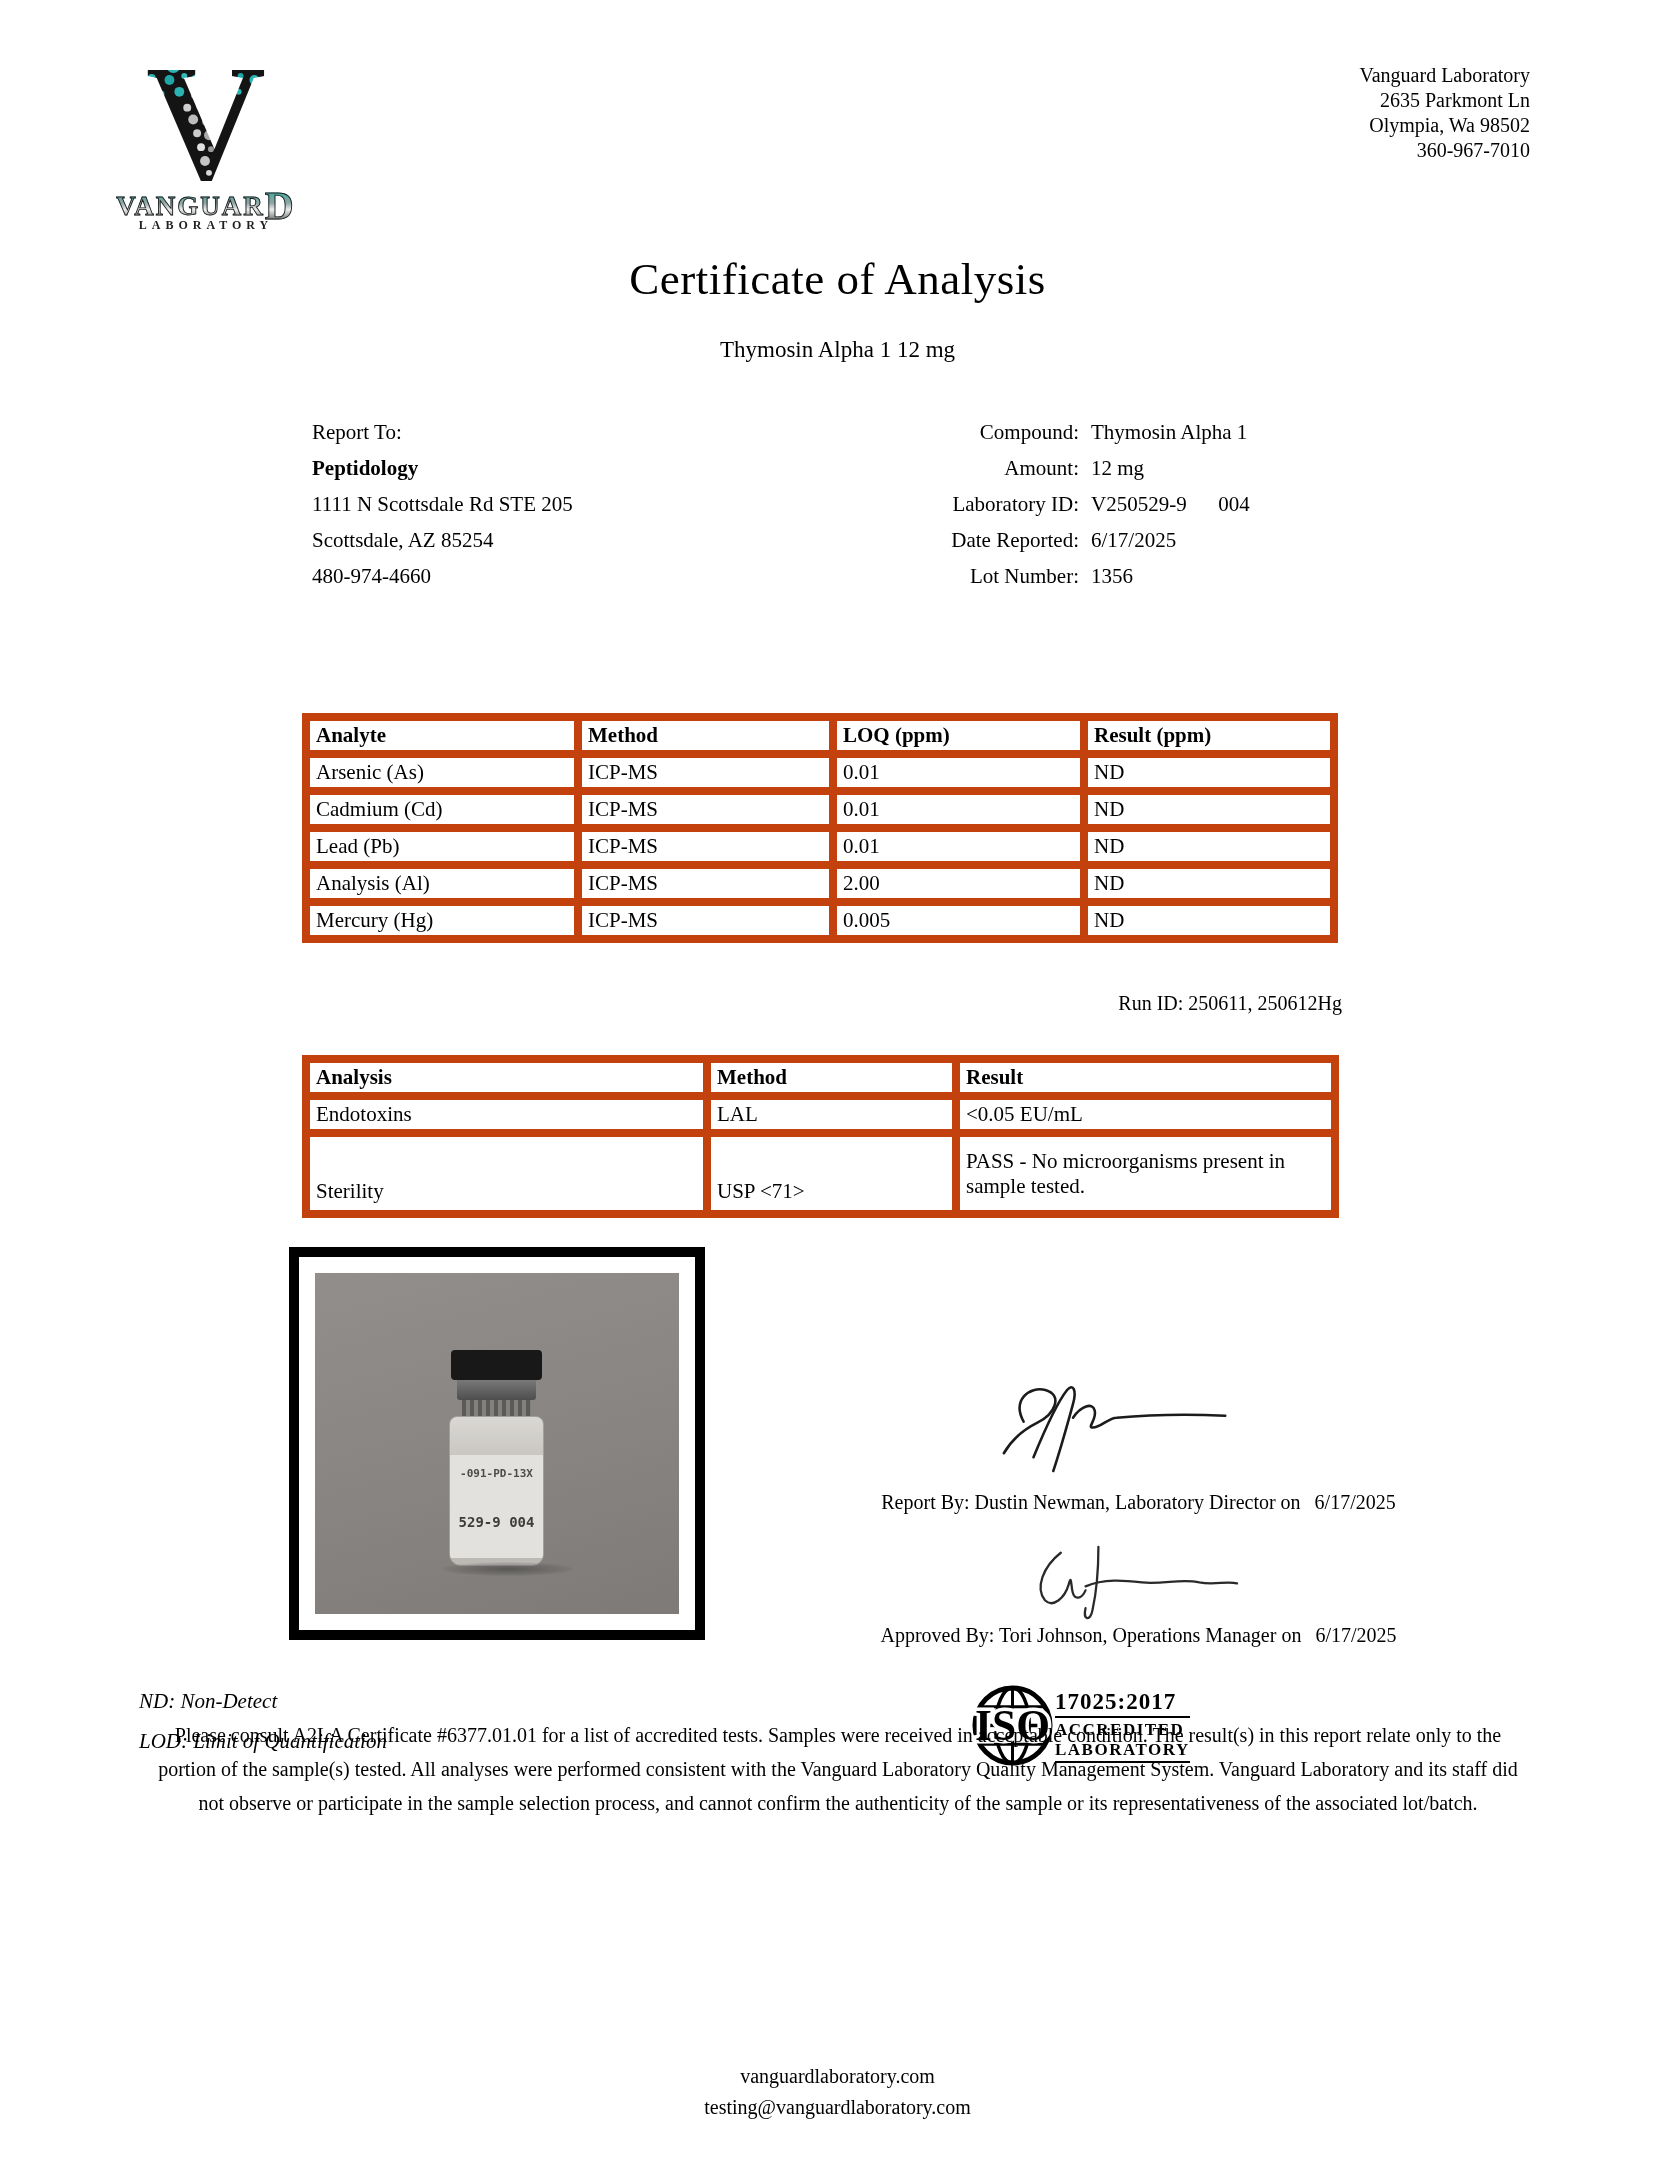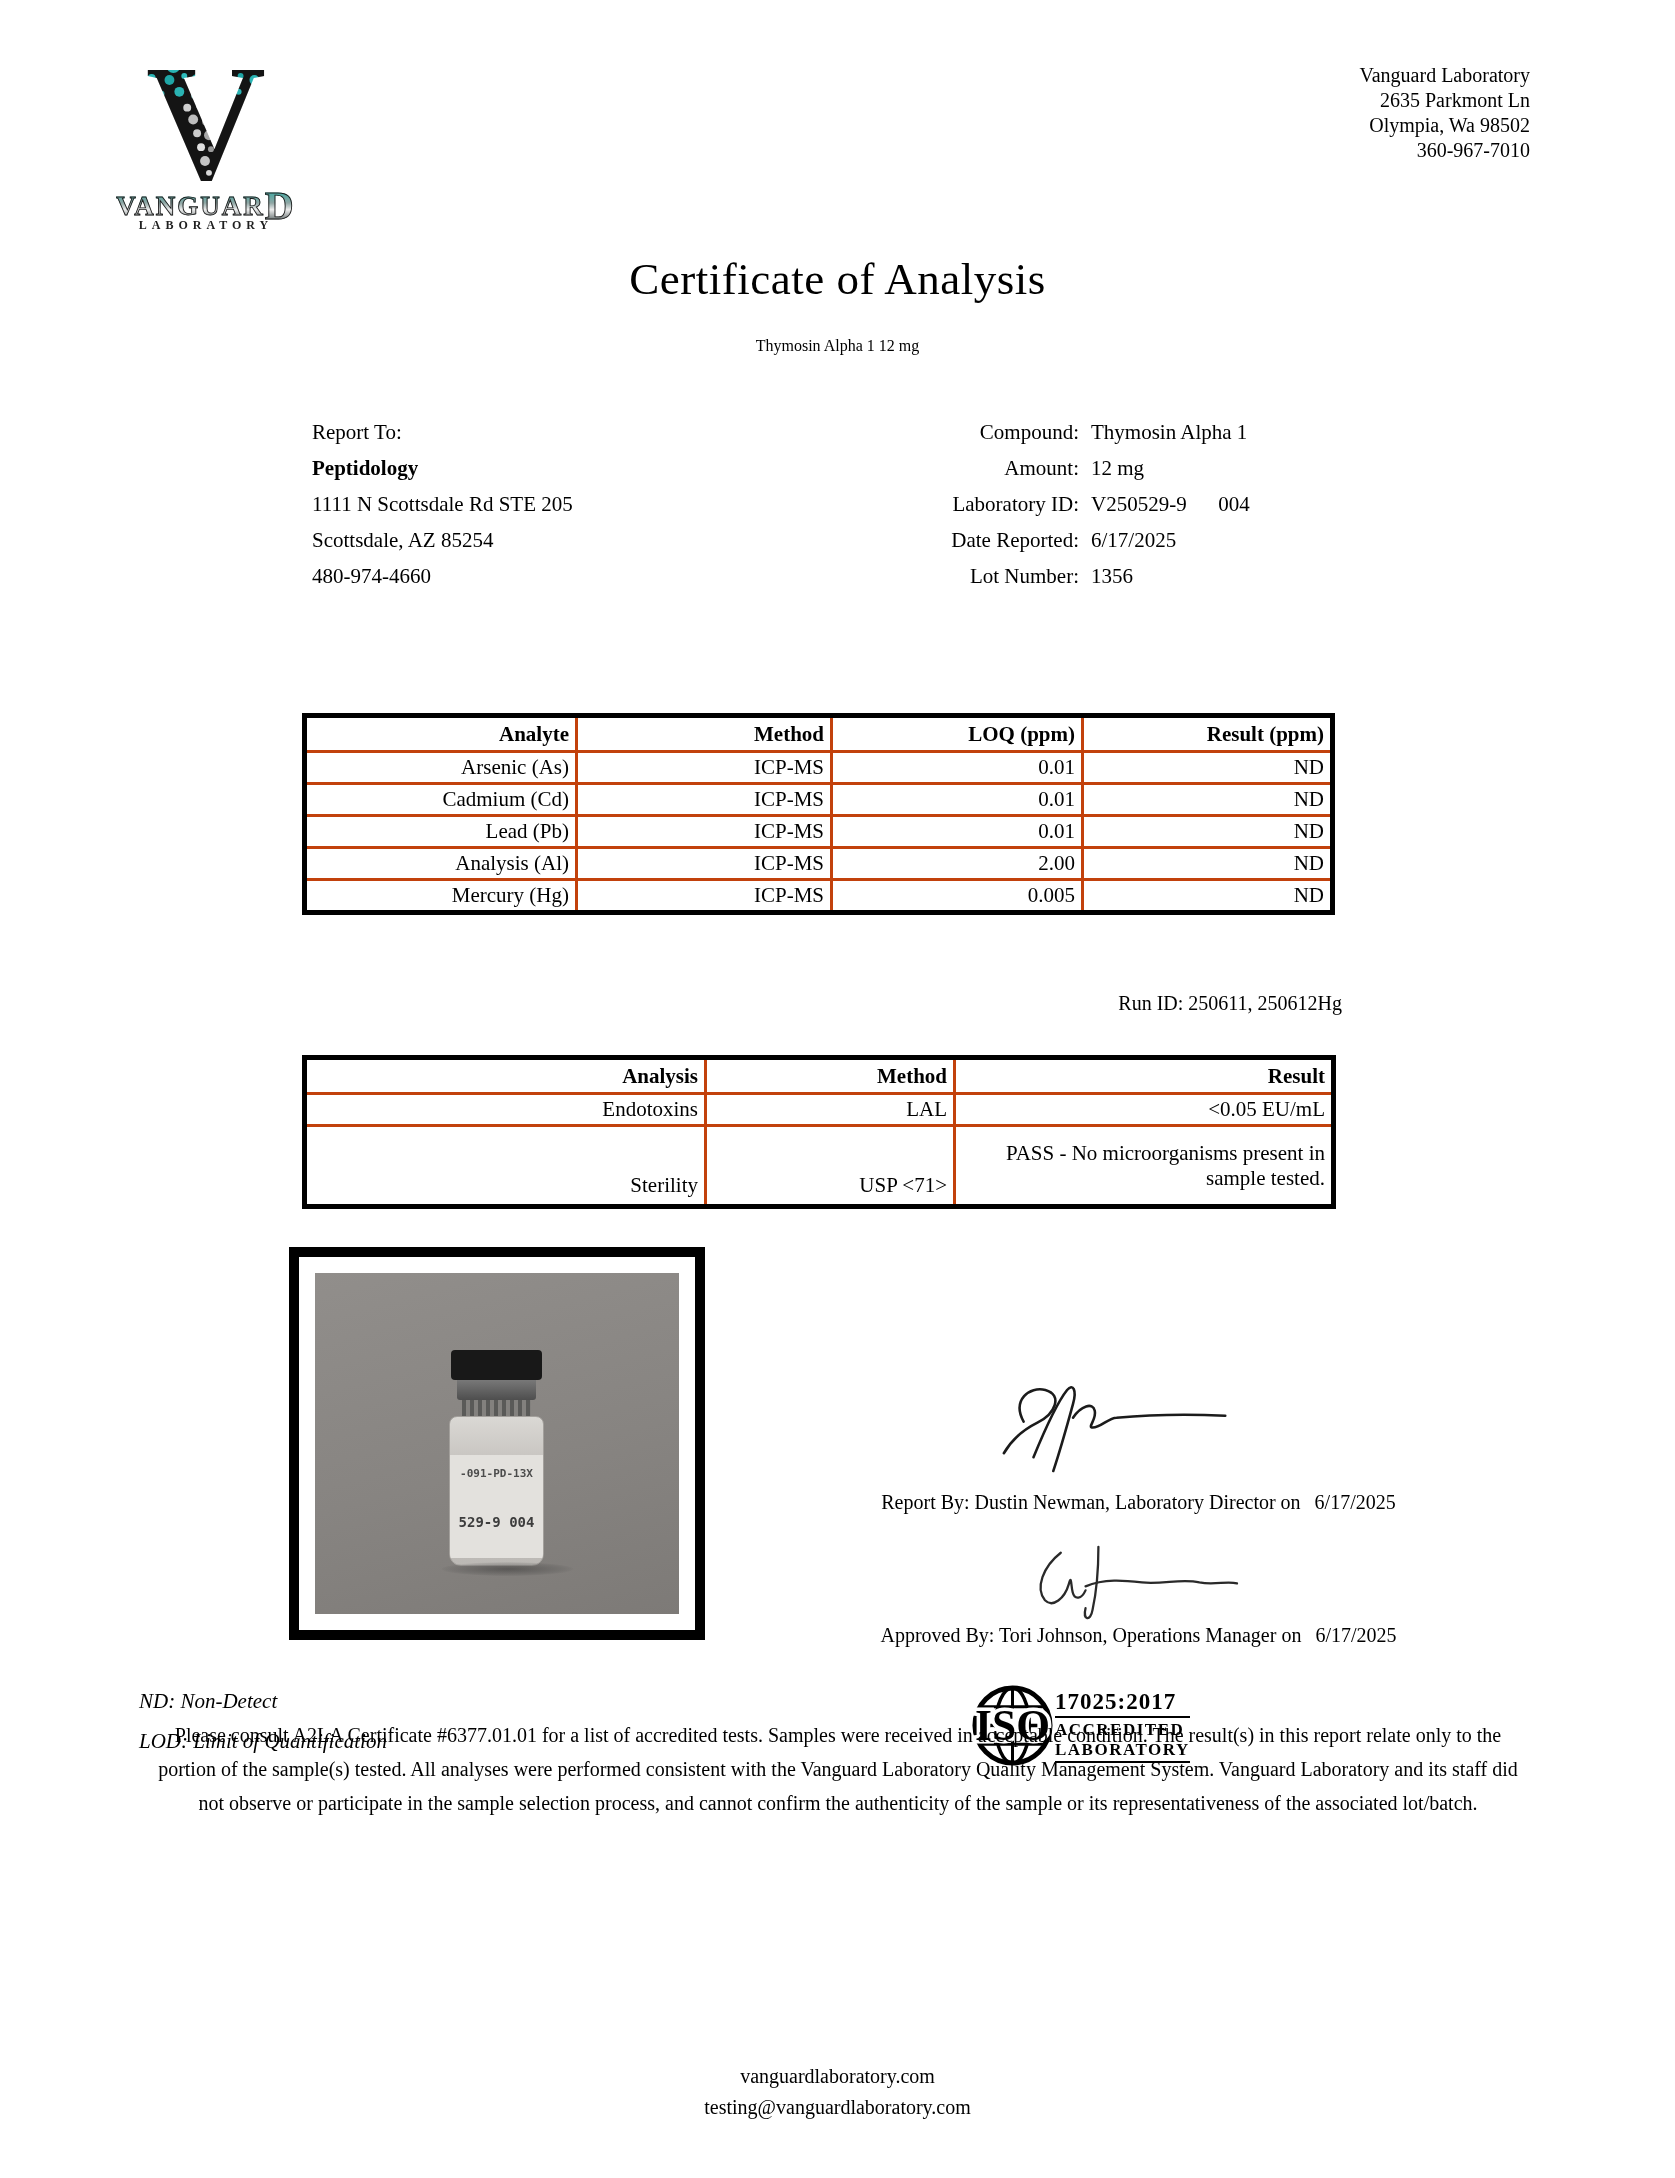--- a/index.html
+++ b/index.html
@@ -14,34 +14,34 @@
     -webkit-background-clip:text; background-clip:text; color:transparent;
     -webkit-text-stroke:0.9px #1c1c1c; white-space:nowrap; }
   .logo-word .big-d { font-size:40px; vertical-align:-4px; }
   .logo-sub { font-size:12px; letter-spacing:5px; color:#1f1f1f; margin-top:-3px; font-weight:bold; }
 
   
   .lab-address { position:absolute; right:145px; top:63px; text-align:right; font-size:20px; line-height:25px; }
 
   
   .doc-title { position:absolute; left:0; top:253px; width:100%; text-align:center; font-size:45px; font-weight:normal; letter-spacing:0.5px; }
-  .doc-subtitle { position:absolute; left:0; top:337px; width:100%; text-align:center; font-size:16px; }
+  .doc-subtitle { position:absolute; left:0; top:337px; width:100%; text-align:center; font-size:23px; }
 
   
   .report-to { position:absolute; left:312px; top:414px; font-size:21px; line-height:36px; }
   .report-to .company { font-weight:bold; }
   .sample-info { position:absolute; left:782px; top:414px; font-size:21px; line-height:36px; }
   .sample-info .row { display:flex; }
   .sample-info .lbl { width:297px; text-align:right; }
   .sample-info .val { margin-left:12px; white-space:pre; }
 
   
   table { border-collapse:collapse; table-layout:fixed; }
   .coa-table { position:absolute; left:302px; border:5px solid #000; background:#fff; }
-  .coa-table th, .coa-table td { border:3px solid #c2410c; text-align:right; font-size:21px; padding:2px 6px; }
+  .coa-table th, .coa-table td { border:8px solid #c2410c; text-align:left; font-size:21px; padding:2px 6px; }
   .coa-table th { font-weight:bold; height:36px; }
   .coa-table td { height:32px; }
   .t1 { top:713px; width:1030px; }
   .t2 { top:1055px; width:1030px; }
   .t2 td.tall { height:81px; }
   .t2 td.vbottom { vertical-align:bottom; padding-bottom:6px; }
   .run-id { position:absolute; left:302px; top:992px; width:1040px; text-align:right; font-size:20px; }
 
   
   .photo-frame { position:absolute; left:289px; top:1247px; border:10px solid #000; background:#fff; padding:16px; }

